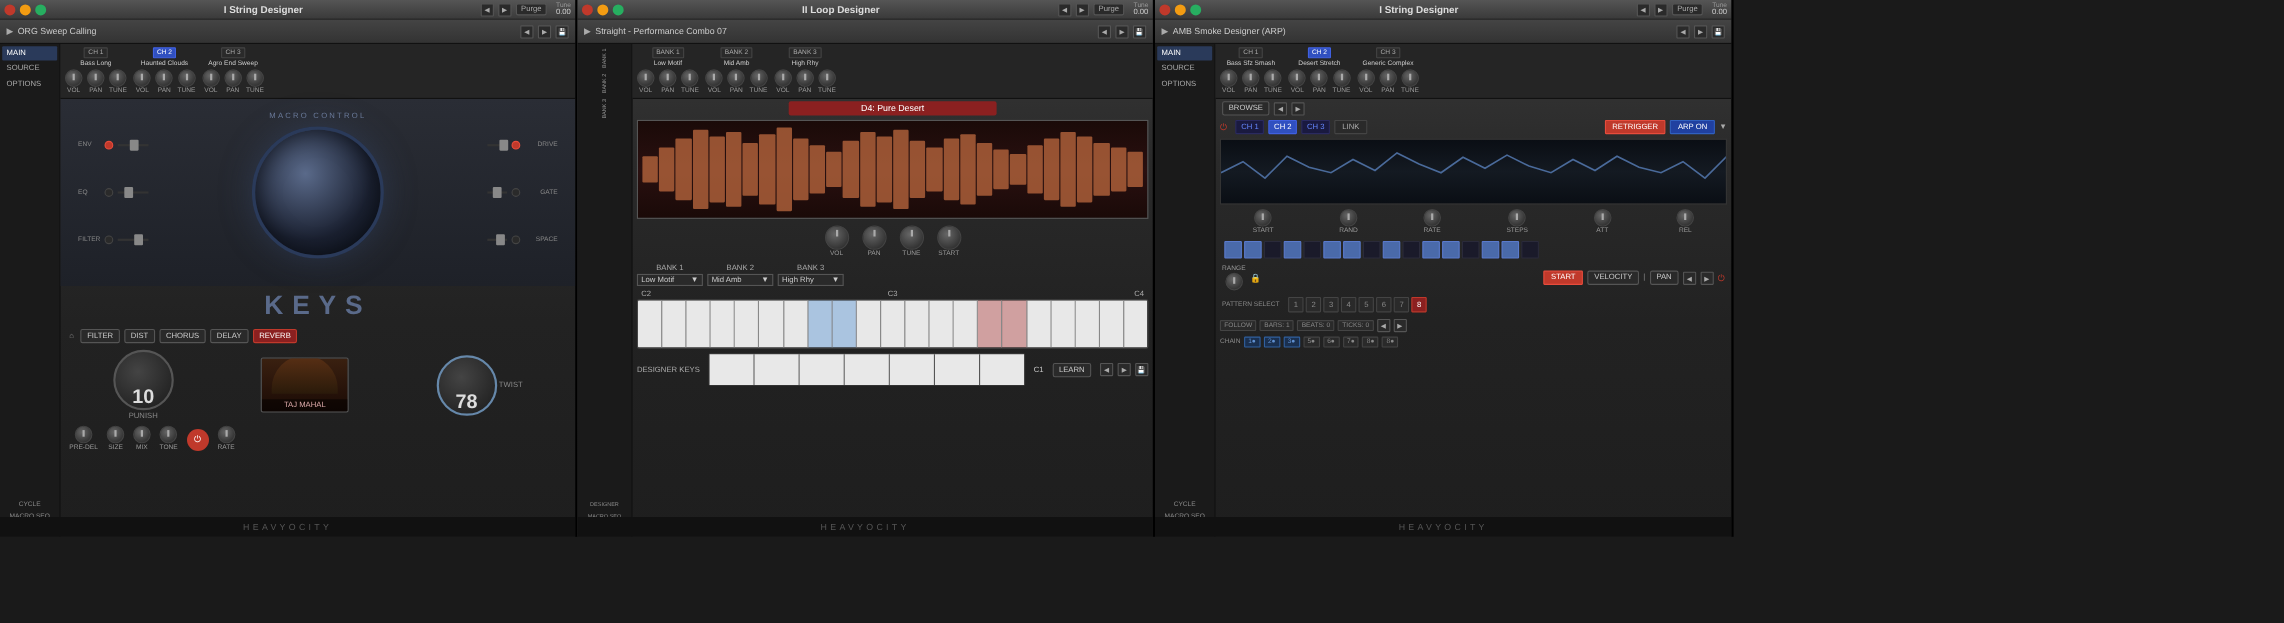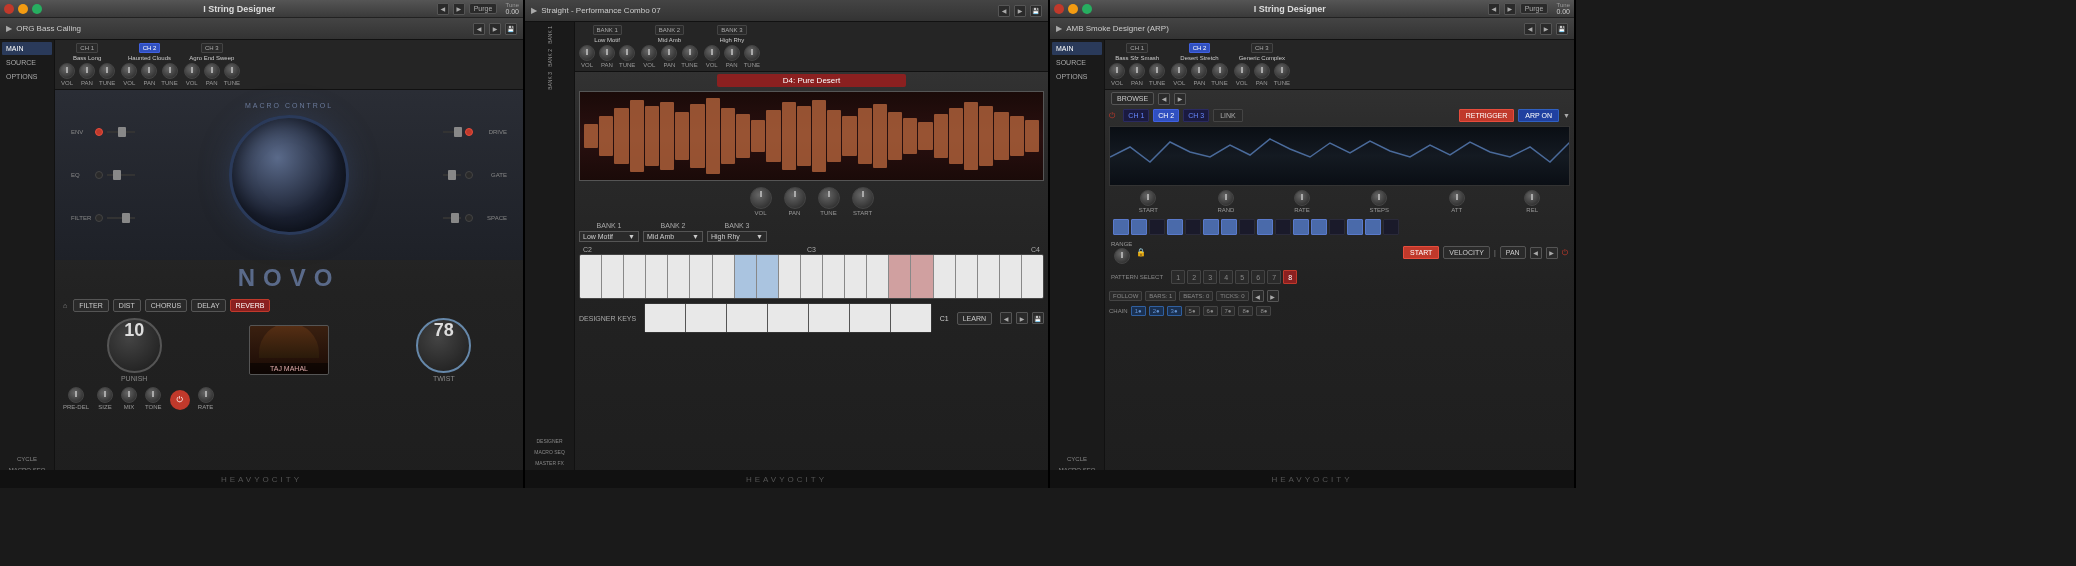--- a/index.html
+++ b/index.html
@@ -228,21 +228,21 @@
       justify-content: space-around;
       padding: 4px 8px;
       height: 70px;
     }
     .punish-dial {
       width: 55px; height: 55px;
       border-radius: 50%;
       border: 2px solid #555;
       background: radial-gradient(circle at 40% 35%, #444, #1a1a1a);
       display: flex;
-      align-items: flex-start;
+      align-items: flex-end;
       justify-content: center;
       font-size: 11px;
       color: #ccc;
       font-weight: bold;
     }
     .punish-num {
       font-size: 18px;
       color: #ddd;
       font-weight: bold;
     }
@@ -588,21 +588,21 @@
     </div>
     <span class="purge-btn">Purge</span>
     <div style="display:flex;flex-direction:column;align-items:flex-end;margin-left:4px;">
       <span style="font-size:6px;color:#999;">Tune</span>
       <span style="font-size:7px;color:#ccc;">0.00</span>
     </div>
   </div>
 
   <div class="inst-bar">
     <span style="font-size:8px;color:#aaa;">▶</span>
-    <span class="inst-name">ORG Bass Calling</span>
+    <span class="inst-name">ORG Sweep Calling</span>
     <span class="transport-btn">◀</span>
     <span class="transport-btn">▶</span>
     <span class="transport-btn">💾</span>
   </div>
 
   <div class="panel-inner">
 
     <div class="panel-left-nav">
       <div class="p1-nav-item active">MAIN</div>
       <div class="p1-nav-item">SOURCE</div>
@@ -721,21 +721,21 @@
           <div class="macro-line">
             <div class="macro-line-track">
               <div class="macro-slider" style="left:45%;"></div>
             </div>
             <div class="macro-dot macro-dot-off"></div>
             <span style="font-size:6px;color:#888;width:30px;text-align:right;">SPACE</span>
           </div>
         </div>
       </div>
 
-      <div class="novo-text">NOVO</div>
+      <div class="novo-text">KEYS</div>
 
       <div class="fx-row" style="padding:3px 8px;gap:4px;">
         <span style="font-size:7px;color:#888;margin-right:2px;">⌂</span>
         <button class="fx-btn">FILTER</button>
         <button class="fx-btn">DIST</button>
         <button class="fx-btn">CHORUS</button>
         <button class="fx-btn">DELAY</button>
         <button class="fx-btn fx-btn-active">REVERB</button>
       </div>
 
@@ -743,21 +743,21 @@
         <div style="display:flex;flex-direction:column;align-items:center;gap:2px;">
           <div class="punish-dial">
             <span class="punish-num">10</span>
           </div>
           <span style="font-size:7px;color:#888;">PUNISH</span>
         </div>
         <div class="taj-image">
           <div class="taj-arch"></div>
           <span class="taj-label">TAJ MAHAL</span>
         </div>
-        <div style="display:flex;flex-direction:column;align-items:center;gap:2px;">
+        <div style="display:flex;flex-direction:row;align-items:center;gap:2px;">
           <div class="punish-dial" style="border-color:#6688aa;">
             <span class="punish-num">78</span>
           </div>
           <span style="font-size:7px;color:#888;">TWIST</span>
         </div>
       </div>
 
       <div class="fx-knobs-row">
         <div class="knob-group">
           <div class="knob knob-small"></div>
@@ -785,20 +785,35 @@
     </div>
   </div>
 
   <div class="bottom-bar">
     <span class="heavyocity-logo">HEAVYOCITY</span>
   </div>
 </div>
 
 <div class="panel panel-2">
 
+  <div class="top-bar">
+    <span class="top-bar-btn btn-red"></span>
+    <span class="top-bar-btn btn-yellow"></span>
+    <span class="top-bar-btn btn-green"></span>
+    <span class="top-bar-title">II Loop Designer</span>
+    <div class="flex-row gap-4">
+      <span class="transport-btn">◀</span>
+      <span class="transport-btn">▶</span>
+    </div>
+    <span class="purge-btn">Purge</span>
+    <div style="display:flex;flex-direction:column;align-items:flex-end;margin-left:4px;">
+      <span style="font-size:6px;color:#999;">Tune</span>
+      <span style="font-size:7px;color:#ccc;">0.00</span>
+    </div>
+  </div>
 
   <div class="inst-bar">
     <span style="font-size:8px;color:#aaa;">▶</span>
     <span class="inst-name">Straight - Performance Combo 07</span>
     <span class="transport-btn">◀</span>
     <span class="transport-btn">▶</span>
     <span class="transport-btn">💾</span>
   </div>
 
   <div class="panel-inner">

